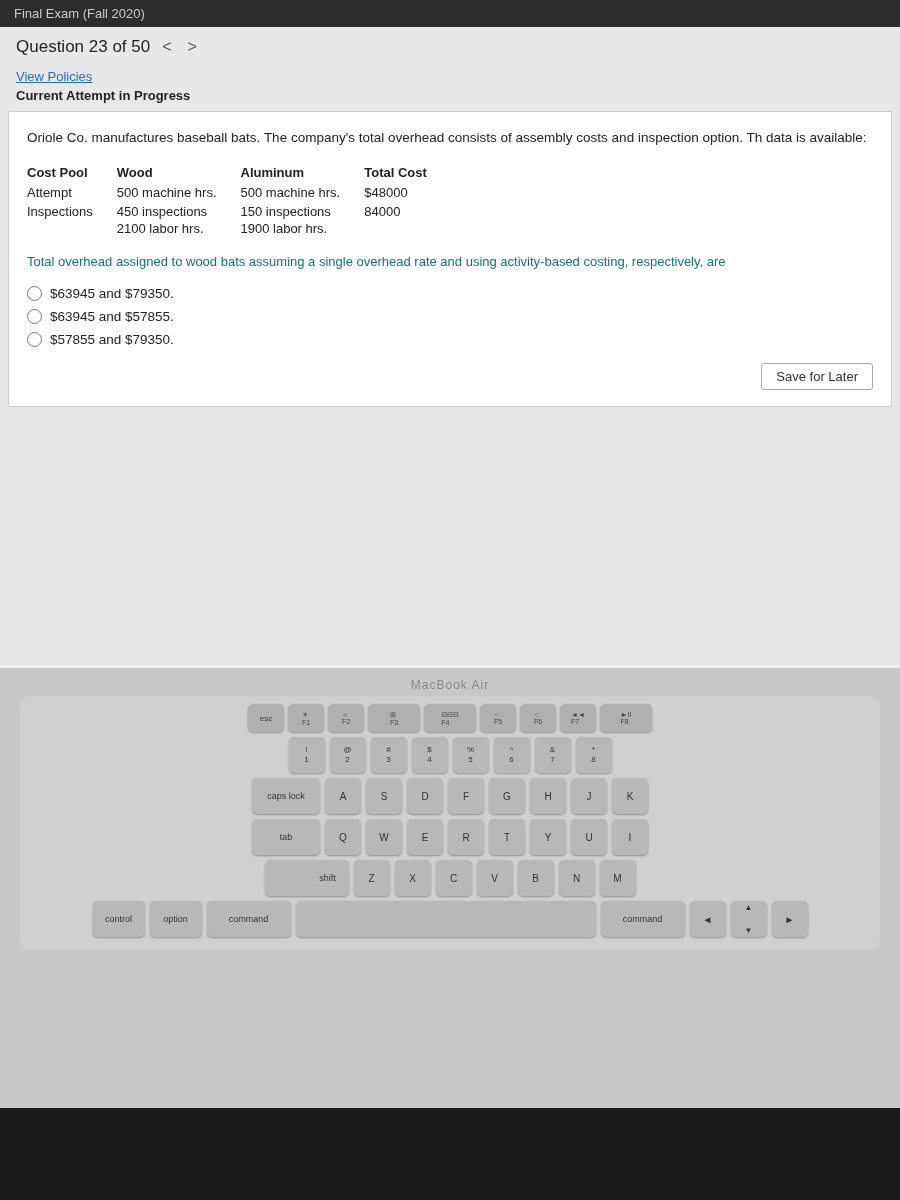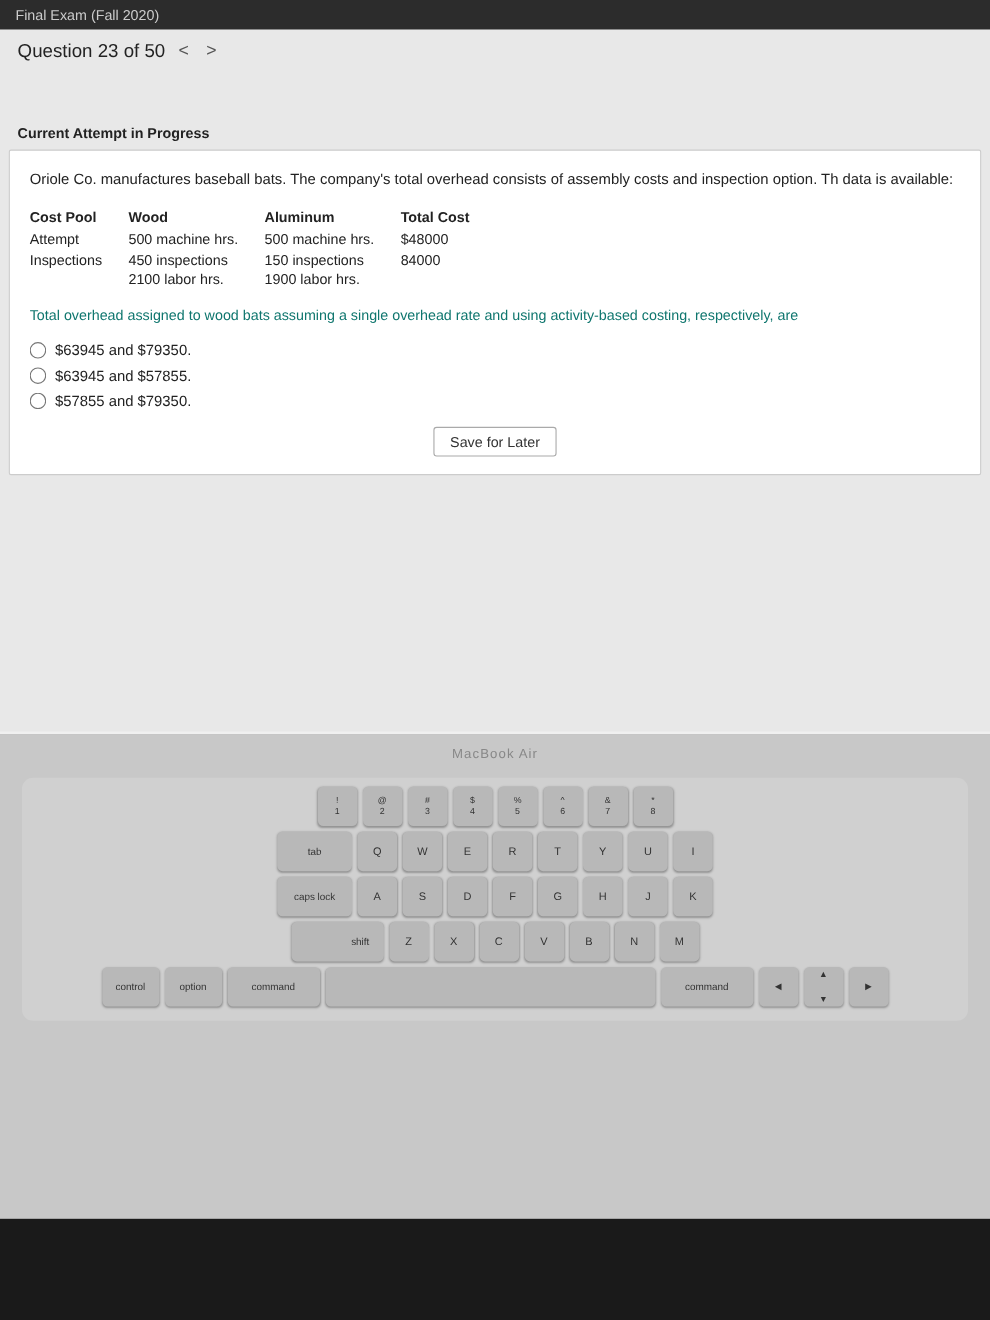--- a/index.html
+++ b/index.html
@@ -61,21 +61,20 @@
       font-size: 13px;
       text-decoration: underline;
       cursor: pointer;
     }
 
     .current-attempt {
       padding: 2px 16px 8px;
       font-size: 13px;
       font-weight: 600;
       color: #222;
-      margin-top: 44px;
     }
 
     .question-box {
       background: white;
       margin: 0 8px 10px 8px;
       border: 1px solid #ccc;
       border-radius: 2px;
       padding: 16px 18px;
     }
 
@@ -126,21 +125,21 @@
     }
 
     .radio-option input[type="radio"] {
       width: 15px;
       height: 15px;
       cursor: pointer;
     }
 
     .footer-row {
       display: flex;
-      justify-content: center;
+      justify-content: flex-end;
       align-items: center;
       margin-top: 16px;
     }
 
     .save-later-btn {
       background: white;
       border: 1px solid #aaa;
       border-radius: 3px;
       padding: 5px 14px;
       font-size: 13px;
@@ -179,21 +178,21 @@
       display: flex;
       flex-direction: column;
       align-items: center;
       padding-top: 10px;
     }
 
     .macbook-label {
       font-size: 12px;
       color: #888;
       letter-spacing: 1px;
-      margin-bottom: 15px;
+      margin-bottom: 4px;
       text-align: center;
     }
 
     .keyboard {
       background: #d0d0d0;
       border-radius: 10px;
       padding: 8px 12px;
       width: 860px;
     }
 
@@ -271,20 +270,21 @@
   </div>
 
   <div class="content-area">
 
     <div class="question-header">
       <span class="question-nav">Question 23 of 50</span>
       <span class="nav-arrow">&lt;</span>
       <span class="nav-arrow">&gt;</span>
     </div>
 
+    <div class="view-policies">View Policies</div>
     <div class="current-attempt">Current Attempt in Progress</div>
 
     <div class="question-box">
       <p class="question-text">Oriole Co. manufactures baseball bats. The company's total overhead consists of assembly costs and inspection option. Th data is available:</p>
 
       <table class="cost-table">
         <thead>
           <tr>
             <th>Cost Pool</th>
             <th>Wood</th>
@@ -337,20 +337,31 @@
     </div>
 
   </div>
 </div>
 
 <div class="keyboard-area">
   <div class="macbook-label">MacBook Air</div>
 
   <div class="keyboard">
 
+    <div class="fn-row">
+      <div class="fn-key esc-key key-wide">esc</div>
+      <div class="fn-key" style="font-size:7px;">☀<br>F1</div>
+      <div class="fn-key" style="font-size:7px;">☼<br>F2</div>
+      <div class="fn-key fn-key-wide" style="font-size:7px;">⊞<br>F3</div>
+      <div class="fn-key fn-key-wide" style="font-size:7px;">⊟⊟⊟<br>F4</div>
+      <div class="fn-key" style="font-size:7px;">··<br>F5</div>
+      <div class="fn-key" style="font-size:7px;">·:<br>F6</div>
+      <div class="fn-key" style="font-size:7px;">◄◄<br>F7</div>
+      <div class="fn-key fn-key-wide" style="font-size:7px;">►II<br>F8</div>
+    </div>
 
     <div class="key-row">
       <div class="key key-top">
           <span>!</span>
           <span>1</span>
         </div>
       <div class="key key-top">
           <span>@</span>
           <span>2</span>
         </div>
@@ -371,44 +382,44 @@
           <span>6</span>
         </div>
       <div class="key key-top">
           <span>&amp;</span>
           <span>7</span>
         </div>
       <div class="key key-top">
           <span>*</span>
           <span>8</span>
         </div>
+    </div>
+
+    <div class="key-row">
+      <div class="key key-wider" style="font-size:9px;">caps lock</div>
+      <div class="key">A</div>
+      <div class="key">S</div>
+      <div class="key">D</div>
+      <div class="key">F</div>
+      <div class="key">G</div>
+      <div class="key">H</div>
+      <div class="key">J</div>
+      <div class="key">K</div>
     </div>
 
     <div class="key-row">
       <div class="key key-wider" style="font-size:9px;">tab</div>
       <div class="key">Q</div>
       <div class="key">W</div>
       <div class="key">E</div>
       <div class="key">R</div>
       <div class="key">T</div>
       <div class="key">Y</div>
       <div class="key">U</div>
       <div class="key">I</div>
-    </div>
-
-    <div class="key-row">
-      <div class="key key-wider" style="font-size:9px;">caps lock</div>
-      <div class="key">A</div>
-      <div class="key">S</div>
-      <div class="key">D</div>
-      <div class="key">F</div>
-      <div class="key">G</div>
-      <div class="key">H</div>
-      <div class="key">J</div>
-      <div class="key">K</div>
     </div>
 
     <div class="key-row">
       <div class="key key-widest" style="font-size:9px;padding-left:48px;">shift</div>
       <div class="key">Z</div>
       <div class="key">X</div>
       <div class="key">C</div>
       <div class="key">V</div>
       <div class="key">B</div>
       <div class="key">N</div>

